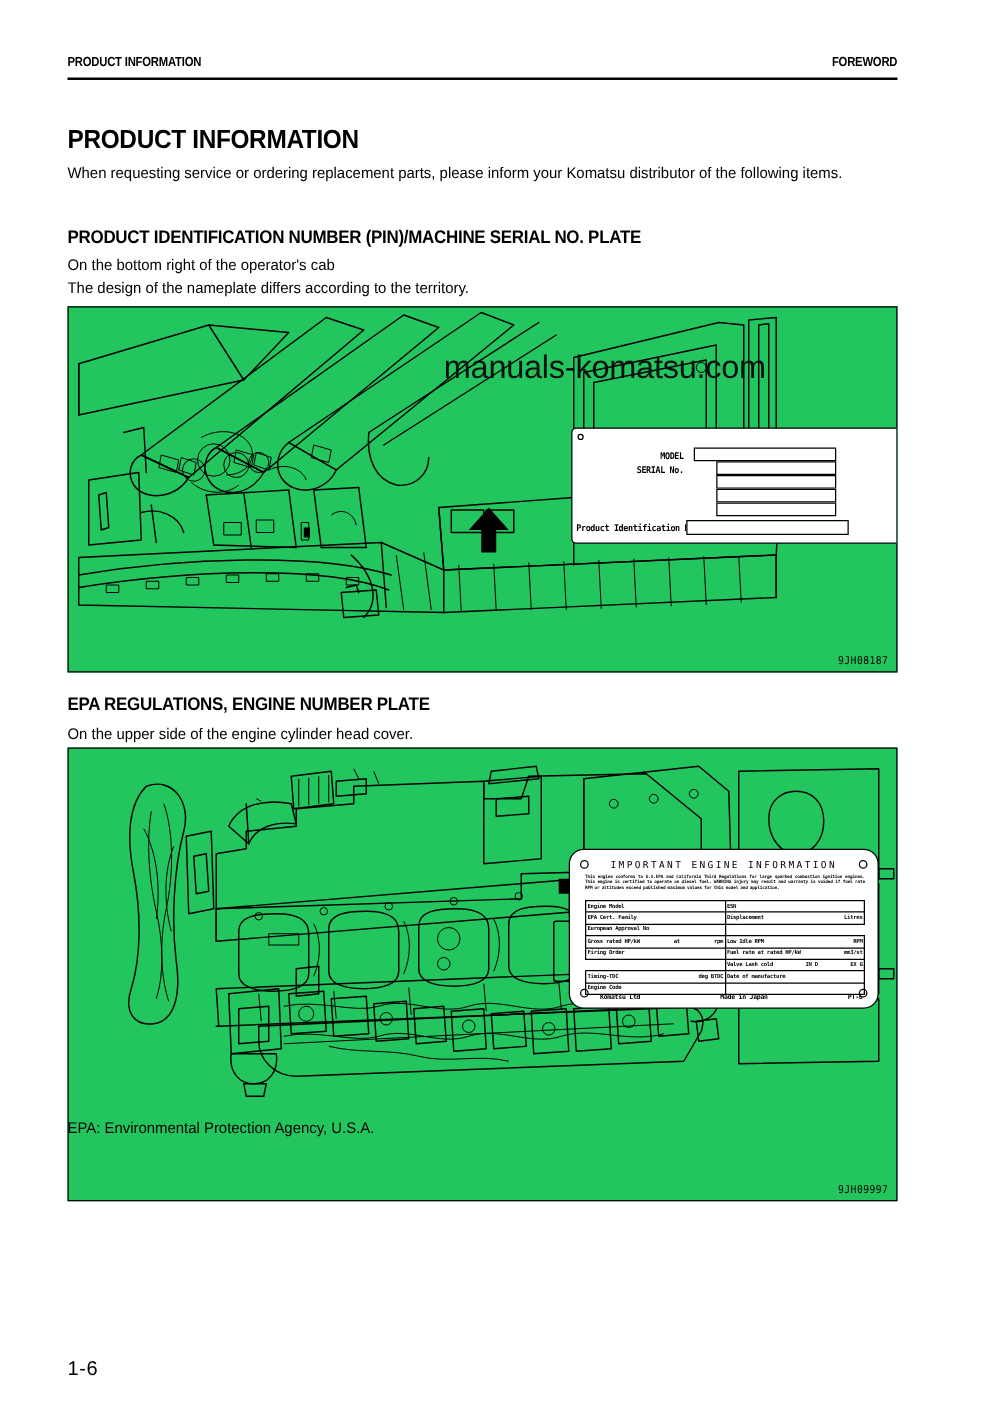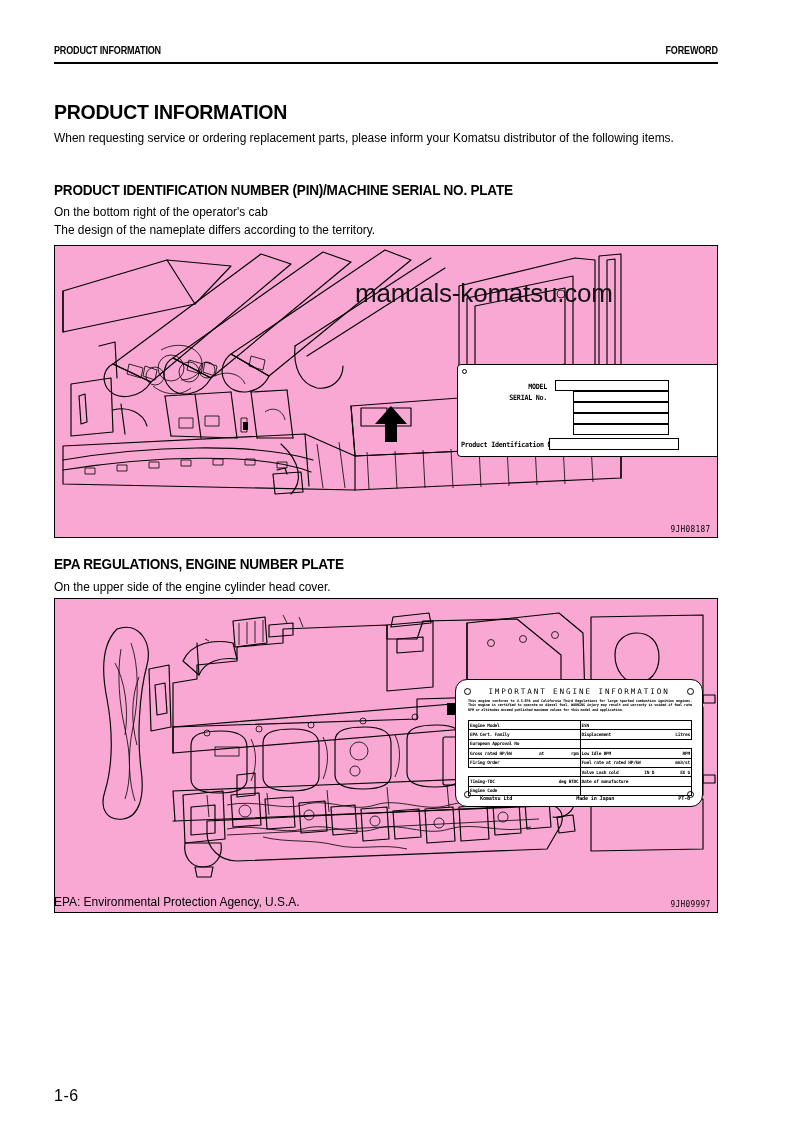--- a/index.html
+++ b/index.html
@@ -111,25 +111,25 @@
     top: 1087px;
     font-size: 16px;
     letter-spacing: 0.5px;
   }
 
   
   .figure {
     position: absolute;
     border: 1.3px solid #000;
     box-sizing: border-box;
-    background: #f9a8d4;
+    background: #22c55e;
     overflow: hidden;
   }
   #fig-cab   { left: 54px; top: 245px; width: 664px; height: 293px; }
-  #fig-eng   { left: 54px; top: 598px; width: 664px; height: 315px; padding-left: 32px; }
+  #fig-eng   { left: 54px; top: 598px; width: 664px; height: 363px; padding-left: 32px; }
 
   .fig-id {
     position: absolute;
     right: 6px;
     bottom: 3px;
     font-family: "DejaVu Sans Mono", monospace;
     font-size: 8.6px;
     letter-spacing: 0.4px;
     transform: scaleX(0.9);
     transform-origin: right bottom;
@@ -147,21 +147,21 @@
 
   svg { display: block; }
   .ln { fill: none; stroke: #000; stroke-width: 1.15; stroke-linejoin: round; stroke-linecap: round; }
   .ln-t { fill: none; stroke: #000; stroke-width: 0.8; }
   .fill-k { fill: #000; stroke: none; }
 
   
   .plate-pin {
     position: absolute;
     left: 402px;
-    top: 118px;
+    top: 96px;
     width: 288px;
     height: 93px;
   }
   .plate-pin-body {
     position: absolute;
     inset: 0;
     border: 1.5px solid #000;
     border-radius: 4px;
     background: #fff;
     box-sizing: border-box;

